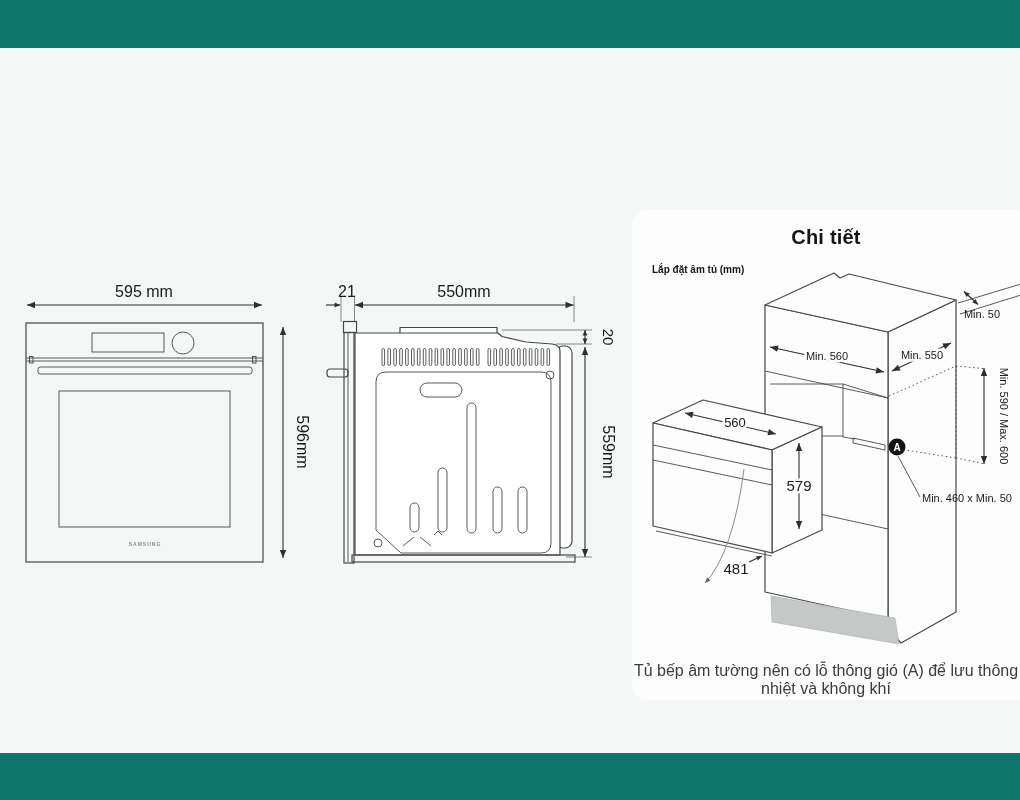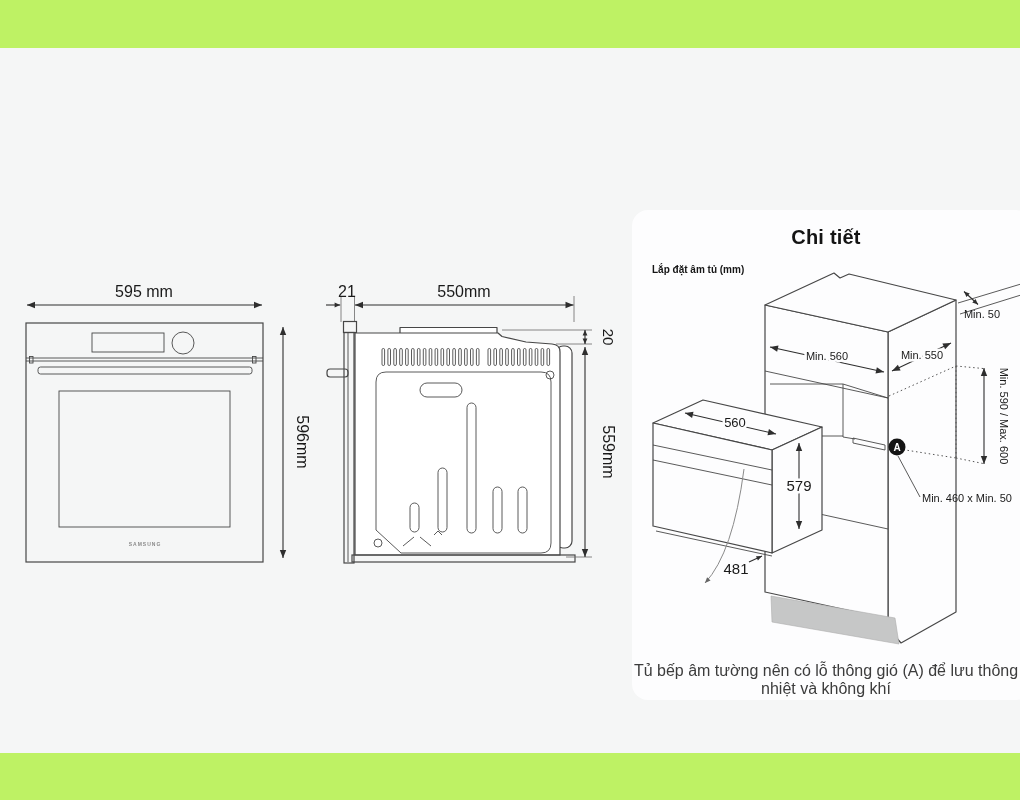--- a/index.html
+++ b/index.html
@@ -1,18 +1,18 @@
 <!DOCTYPE html>
 <html><head>
 <meta charset="utf-8">
 <style>
   html,body{margin:0;padding:0;}
   body{width:1020px;height:800px;background:#ffffff;overflow:hidden;
        font-family:"Liberation Sans",sans-serif;}
-  .stage{position:relative;width:1020px;height:800px;background:#bef264;overflow:hidden;}
+  .stage{position:relative;width:1020px;height:800px;background:#0f766e;overflow:hidden;}
   .canvas-band{position:absolute;left:0;top:48px;width:1020px;height:705px;background:#f5f6f6;}
   .detail-panel{position:absolute;left:632px;top:210px;width:400px;height:490px;
                 background:#fdfdfe;border-radius:16px;}
   .panel-title{position:absolute;left:0;top:16px;width:388px;text-align:center;
                font-size:20px;font-weight:bold;color:#141414;letter-spacing:.2px;}
   .panel-subtitle{position:absolute;left:20px;top:54px;font-size:10px;font-weight:bold;color:#161616;}
   .panel-note{position:absolute;left:0;top:452px;width:388px;text-align:center;
               font-size:16px;color:#3c3c3c;}
   svg.art{position:absolute;left:0;top:0;}
   svg text{font-family:"Liberation Sans",sans-serif;fill:#1a1a1a;}

